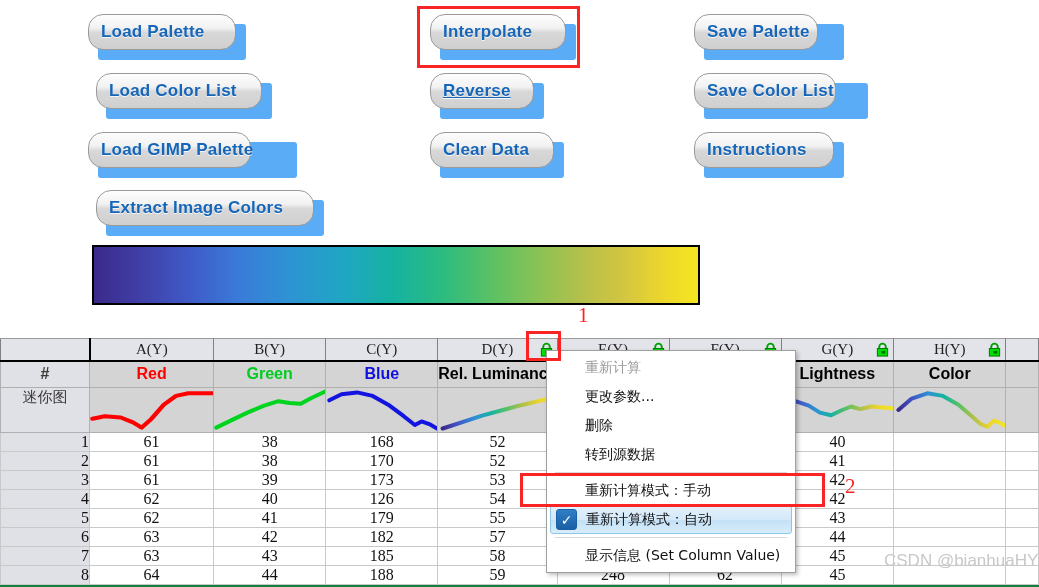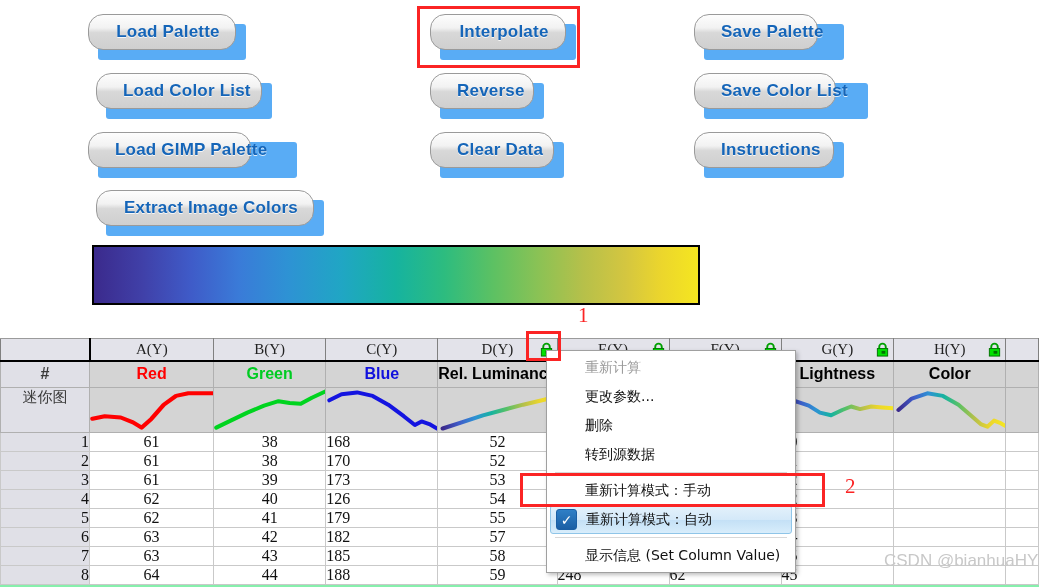--- a/index.html
+++ b/index.html
@@ -17,22 +17,22 @@
   .btn {
     position: relative;
     display: inline-block;
     background: linear-gradient(to bottom, #fdfdfd 0%, #f2f2f2 38%, #d8d8d8 52%, #cfcfcf 100%);
     border: 1px solid #9a9a9a;
     border-radius: 15px;
     color: #1565b8;
     font-weight: bold;
     font-size: 17px;
     letter-spacing: 0.2px;
-    padding: 8px 14px 9px 26px;
-    text-align: center;
+    padding: 8px 14px 9px 12px;
+    text-align: left;
     line-height: 1;
     white-space: nowrap;
     z-index: 2;
     text-shadow: 0 1px 0 rgba(255,255,255,0.8);
   }
   .btn-shadow {
     position: absolute;
     left: 10px; top: 10px;
     background: #59acf5;
     border-radius: 3px;
@@ -63,21 +63,21 @@
       #2e92d4 32%, #20a6c4 41%, #16b39f 50%, #2dbc7f 58%,
       #5cc163 66%, #8dc254 74%, #b6c04a 81%, #d4c640 88%,
       #ecd62c 94%, #f5e620 100%);
   }
 
   
   #sheet {
     position: absolute;
     left: 0; top: 338px;
     width: 1039px; height: 249px;
-    background: #86efac;
+    background: #15803d;
     font-family: "Liberation Serif", serif;
     overflow: hidden;
   }
   #sheet table { border-collapse: collapse; table-layout: fixed; }
   #sheet td, #sheet th { padding: 0; margin: 0; }
 
   .col-hdr {
     background: #e3e3ea;
     border: 1px solid #808080;
     border-top: 1px solid #9b9b9b;
@@ -128,21 +128,21 @@
   .data-row td {
     border: 1px solid #c9c9c9;
     height: 19px;
     font-size: 16px;
     font-family: "Liberation Serif", serif;
     color: #111;
     text-align: center;
     background: #fff;
   }
   .data-row td.rowhdr { background: #e0e0e7; text-align: right; }
-  .data-row td.ralign { text-align: left; padding-right: 7px; }
+  .data-row td.ralign { text-align: center; padding-right: 7px; }
   .tail-col { background: #d7d7de; border: none; }
 
   
   #ctx-menu {
     position: absolute;
     left: 546px; top: 350px;
     width: 250px;
     background: #ffffff;
     border: 1px solid #a0a0a0;
     box-shadow: 2px 2px 4px rgba(0,0,0,0.25);
@@ -198,21 +198,21 @@
 <body>
 
 <div id="root">
 
   <div id="buttons-area">
       <div class="btn-wrap" style="left: 88px; top: 14px;"><div class="btn-shadow" style="width: 148px; height: 36px;"></div><div class="btn" style="width: 148px;">Load Palette</div></div>
       <div class="btn-wrap" style="left: 96px; top: 73px;"><div class="btn-shadow" style="width: 166px; height: 36px;"></div><div class="btn" style="width: 166px;">Load Color List</div></div>
       <div class="btn-wrap" style="left: 88px; top: 132px;"><div class="btn-shadow" style="width: 199px; height: 36px;"></div><div class="btn" style="width: 163px;">Load GIMP Palette</div></div>
       <div class="btn-wrap" style="left: 96px; top: 190px;"><div class="btn-shadow" style="width: 218px; height: 36px;"></div><div class="btn" style="width: 218px;">Extract Image Colors</div></div>
       <div class="btn-wrap" style="left: 430px; top: 14px;"><div class="btn-shadow" style="width: 136px; height: 36px;"></div><div class="btn" style="width: 136px;">Interpolate</div></div>
-      <div class="btn-wrap" style="left: 430px; top: 73px;"><div class="btn-shadow" style="width: 104px; height: 36px;"></div><div class="btn" style="width: 104px;">Reverse</div></div>
+      <div class="btn-wrap" style="left: 430px; top: 73px;"><div class="btn-shadow" style="width: 104px; height: 36px;"></div><div class="btn" style="width: 104px; text-decoration: underline;">Reverse</div></div>
       <div class="btn-wrap" style="left: 430px; top: 132px;"><div class="btn-shadow" style="width: 124px; height: 36px;"></div><div class="btn" style="width: 124px;">Clear Data</div></div>
       <div class="btn-wrap" style="left: 694px; top: 14px;"><div class="btn-shadow" style="width: 140px; height: 36px;"></div><div class="btn" style="width: 124px;">Save Palette</div></div>
       <div class="btn-wrap" style="left: 694px; top: 73px;"><div class="btn-shadow" style="width: 164px; height: 36px;"></div><div class="btn" style="width: 142px;">Save Color List</div></div>
       <div class="btn-wrap" style="left: 694px; top: 132px;"><div class="btn-shadow" style="width: 140px; height: 36px;"></div><div class="btn" style="width: 140px;">Instructions</div></div>
     </div>
 
   <div class="red-box" style="left:417px; top:6px; width:163px; height:62px;"></div>
 
   <div id="gradient-bar" style="left:92px; top:245px; width:608px; height:60px;"></div>
 

